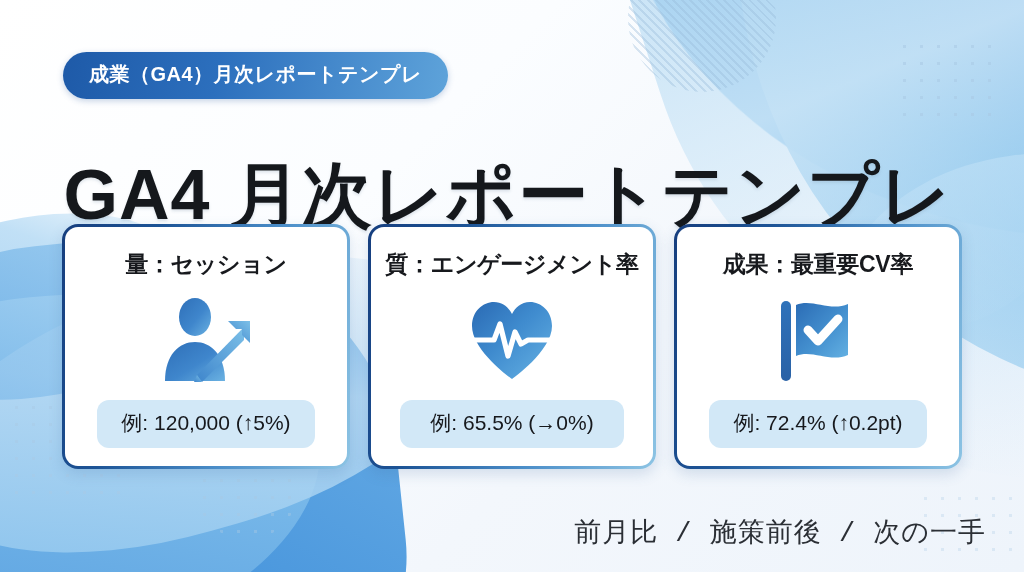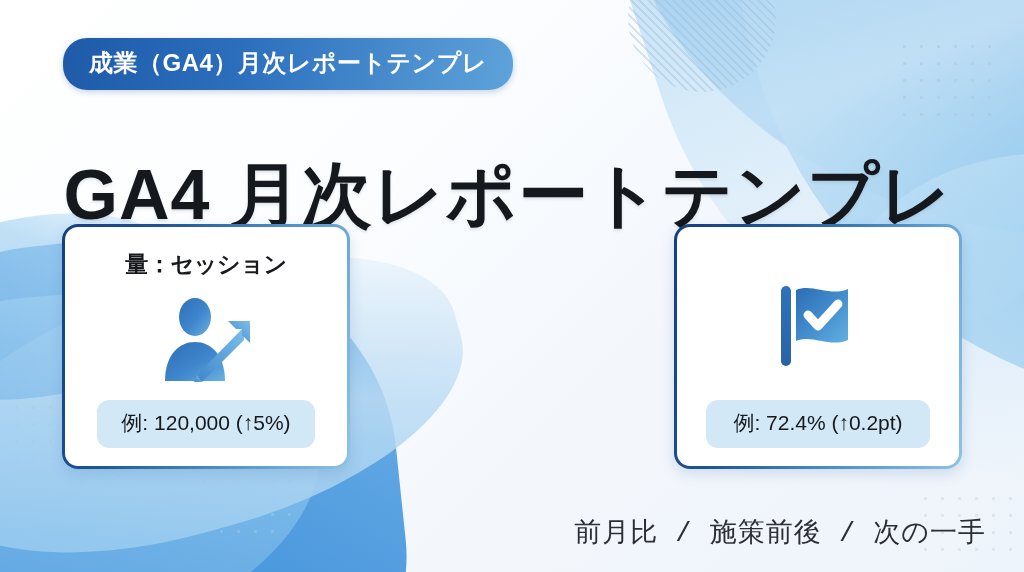--- a/index.html
+++ b/index.html
@@ -112,26 +112,26 @@
     background-image: repeating-linear-gradient(
       45deg,
       rgba(150,185,216,.42) 0px, rgba(150,185,216,.42) 2px,
       rgba(255,255,255,0) 2px, rgba(255,255,255,0) 6px);
     opacity: .85;
   }
 
   
   .badge {
     position: absolute;
-    left: 63px; top: 38px;
+    left: 63px; top: 52px;
     padding: 9px 26px 11px;
     border-radius: 24px;
     background: linear-gradient(100deg, #1e5aa8 0%, #2c6fbd 40%, #5ea3da 100%);
     color: #ffffff;
-    font-size: 24px;
+    font-size: 20px;
     font-weight: 700;
     letter-spacing: .5px;
     white-space: nowrap;
     box-shadow: 0 2px 6px rgba(30,80,150,.25);
   }
 
   
   .title {
     position: absolute;
     left: 0; right: 8px; top: 102px;
@@ -258,23 +258,43 @@
             <path d="M40 84 L88 36 L88 84 Z" fill="#ffffff" opacity="0"></path>
             <path d="M44 85 L86 43 L86 30 L39 78 Z" fill="url(#gArrow)"></path>
             <path d="M70 24 L92 24 L92 46 L84 38 L84 32 L78 32 Z" fill="url(#gArrow)"></path>
             <path d="M44 85 L39 78 L36 85 Z" fill="url(#gArrow)"></path>
           </svg>
         </div>
         <div class="card-value">例: 120,000 (↑5%)</div>
       </div>
     </div>
 
-
     <div class="card">
       <div class="card-inner">
+        <div class="card-title">質：エンゲージメント率</div>
+        <div class="card-icon">
+          <svg width="88" height="82" viewBox="0 0 88 82" aria-hidden="true">
+            <defs>
+              <linearGradient id="gHeart" x1="0" y1="0" x2="1" y2="1">
+                <stop offset="0%" stop-color="#2a6ab4"></stop>
+                <stop offset="45%" stop-color="#3f8bce"></stop>
+                <stop offset="100%" stop-color="#66b2e4"></stop>
+              </linearGradient>
+            </defs>
+            <path d="M44 80 C44 80 4 52 4 27 C4 12 15 3 26 3 C35 3 41 9 44 15 C47 9 53 3 62 3 C73 3 84 12 84 27 C84 52 44 80 44 80 Z" fill="url(#gHeart)"></path>
+            <path d="M6 41 L26 41 L32 25 L40 57 L47 33 L53 45 L60 41 L82 41" fill="none" stroke="#ffffff" stroke-width="5.2" stroke-linejoin="round" stroke-linecap="round"></path>
+          </svg>
+        </div>
+        <div class="card-value">例: 65.5% (→0%)</div>
+      </div>
+    </div>
+
+    <div class="card">
+      <div class="card-inner">
+        <div class="card-title">成果：最重要CV率</div>
         <div class="card-icon">
           <svg width="92" height="86" viewBox="0 0 92 86" aria-hidden="true">
             <defs>
               <linearGradient id="gFlag" x1="0" y1="0" x2="1" y2="1">
                 <stop offset="0%" stop-color="#2b6cb5"></stop>
                 <stop offset="55%" stop-color="#4490cf"></stop>
                 <stop offset="100%" stop-color="#63b0e2"></stop>
               </linearGradient>
               <linearGradient id="gPole" x1="0" y1="0" x2="0" y2="1">
                 <stop offset="0%" stop-color="#2f72ba"></stop>

